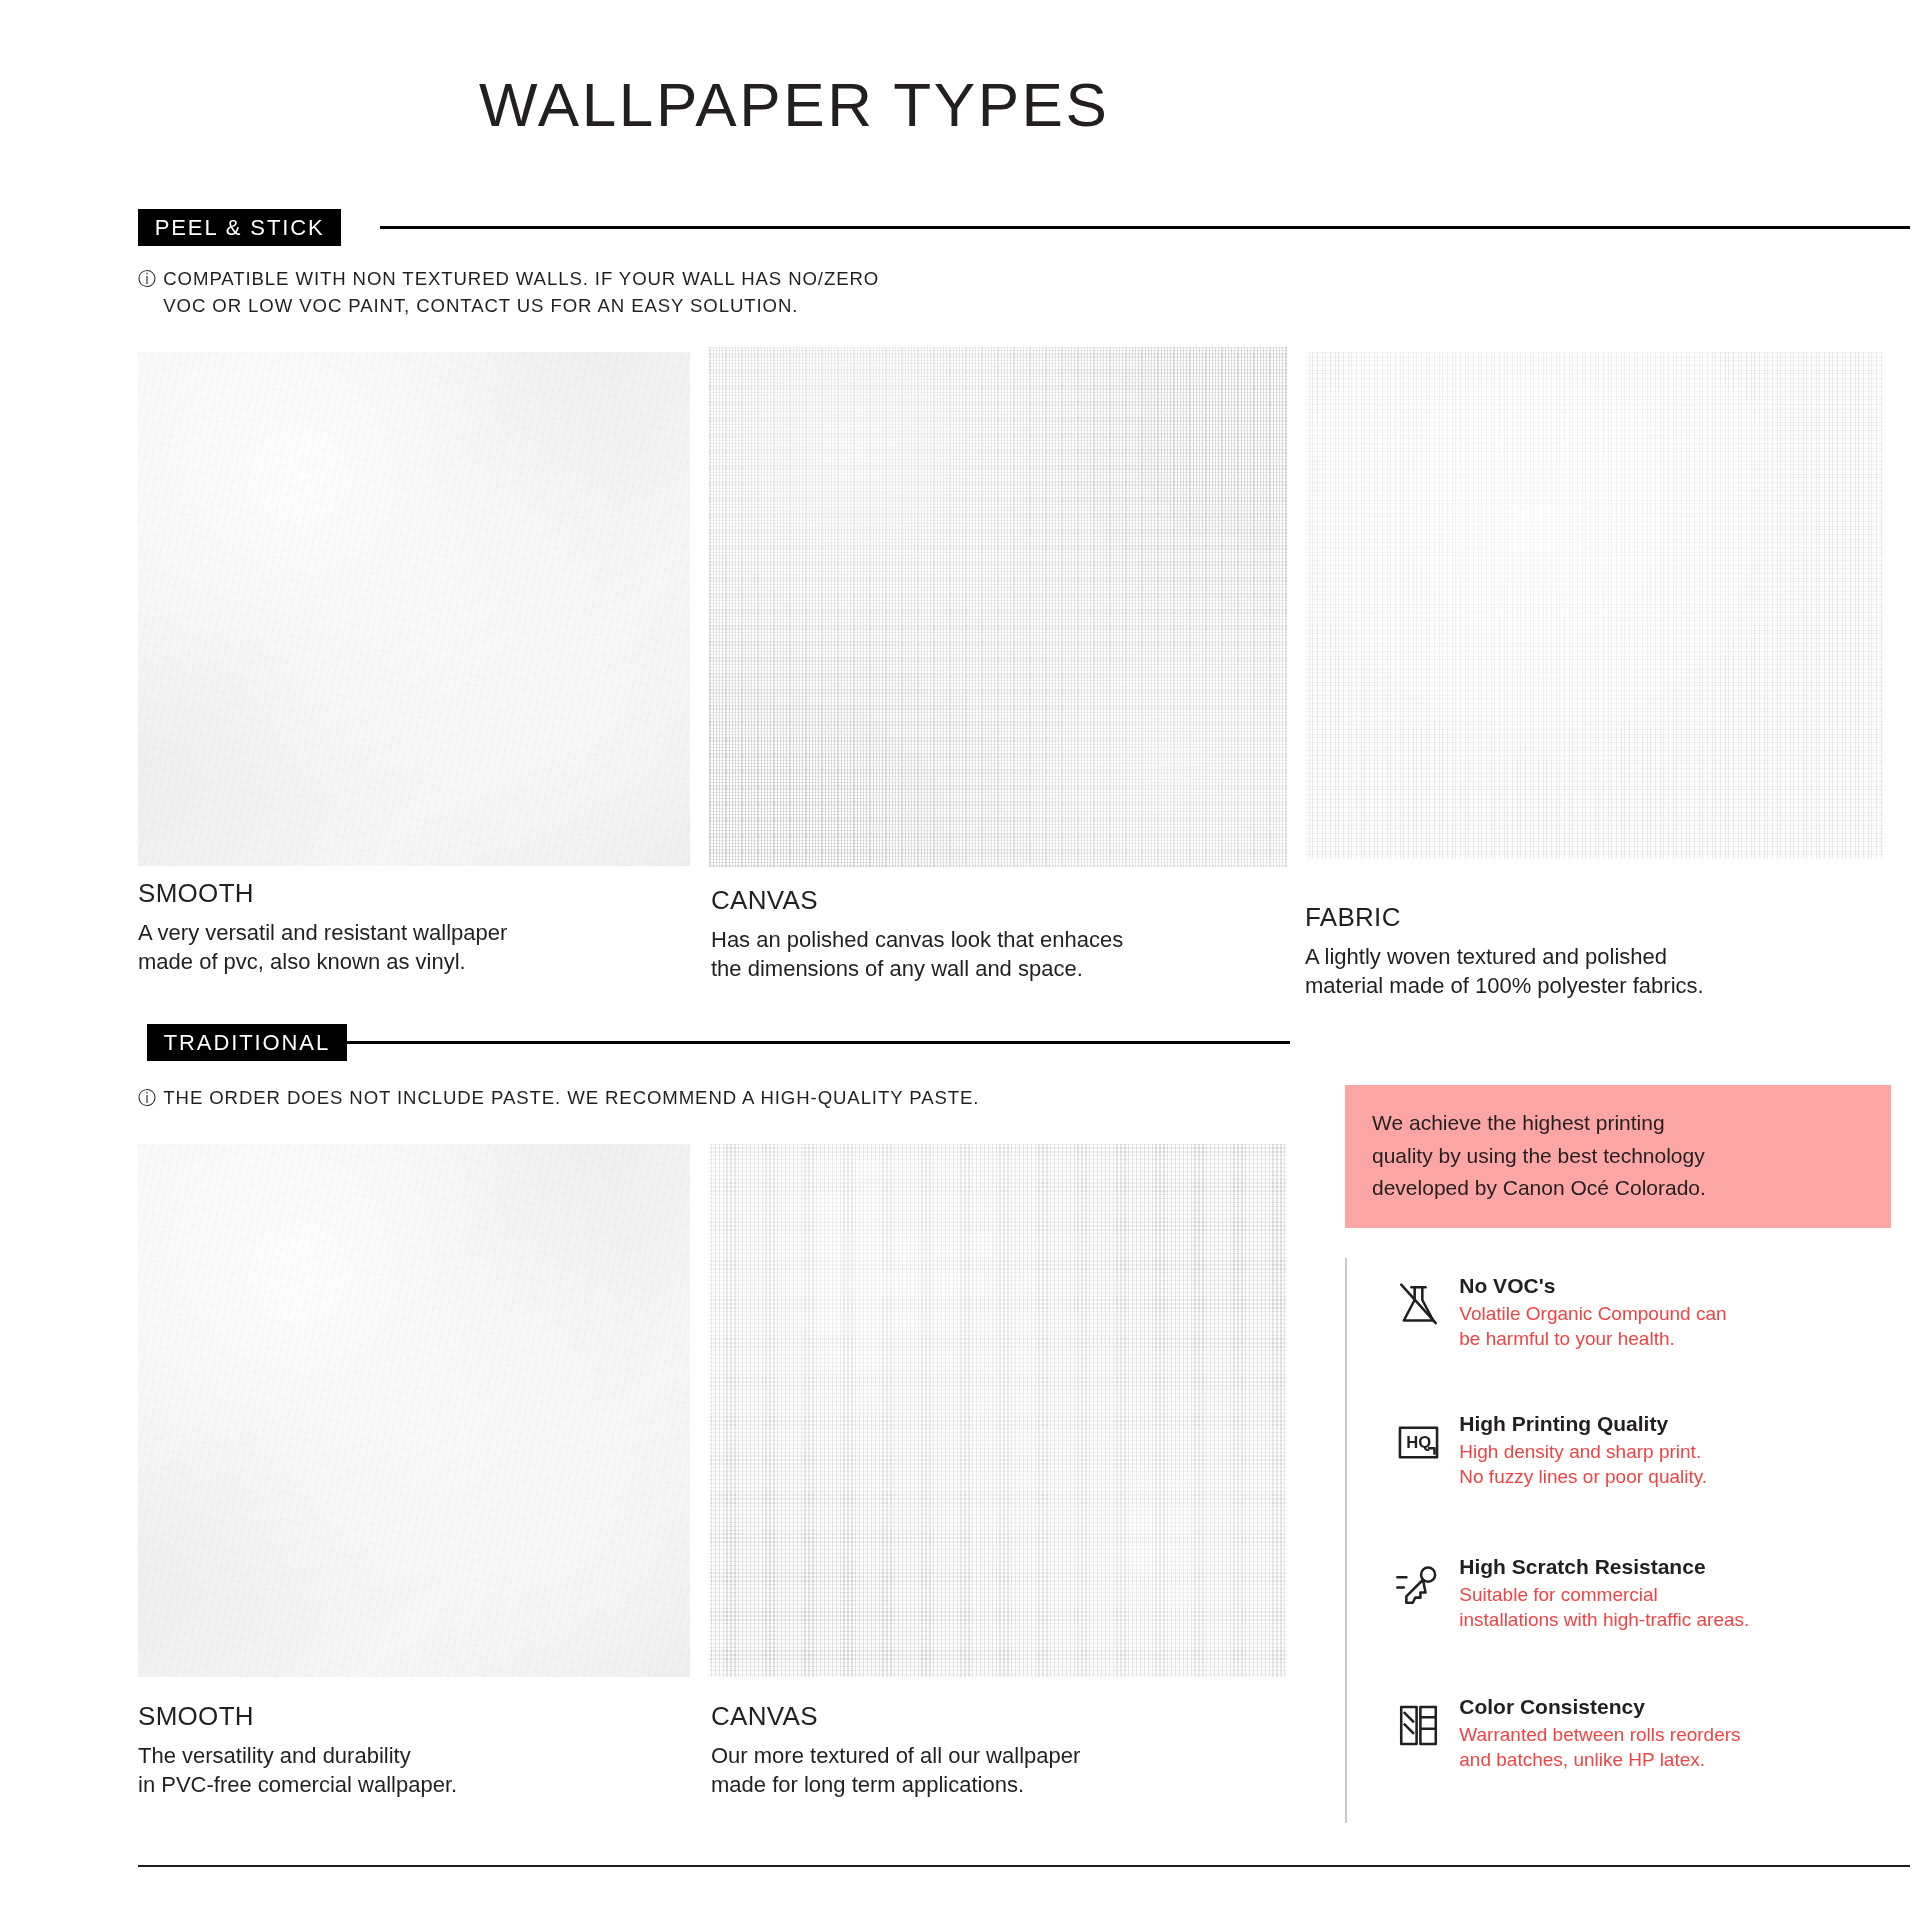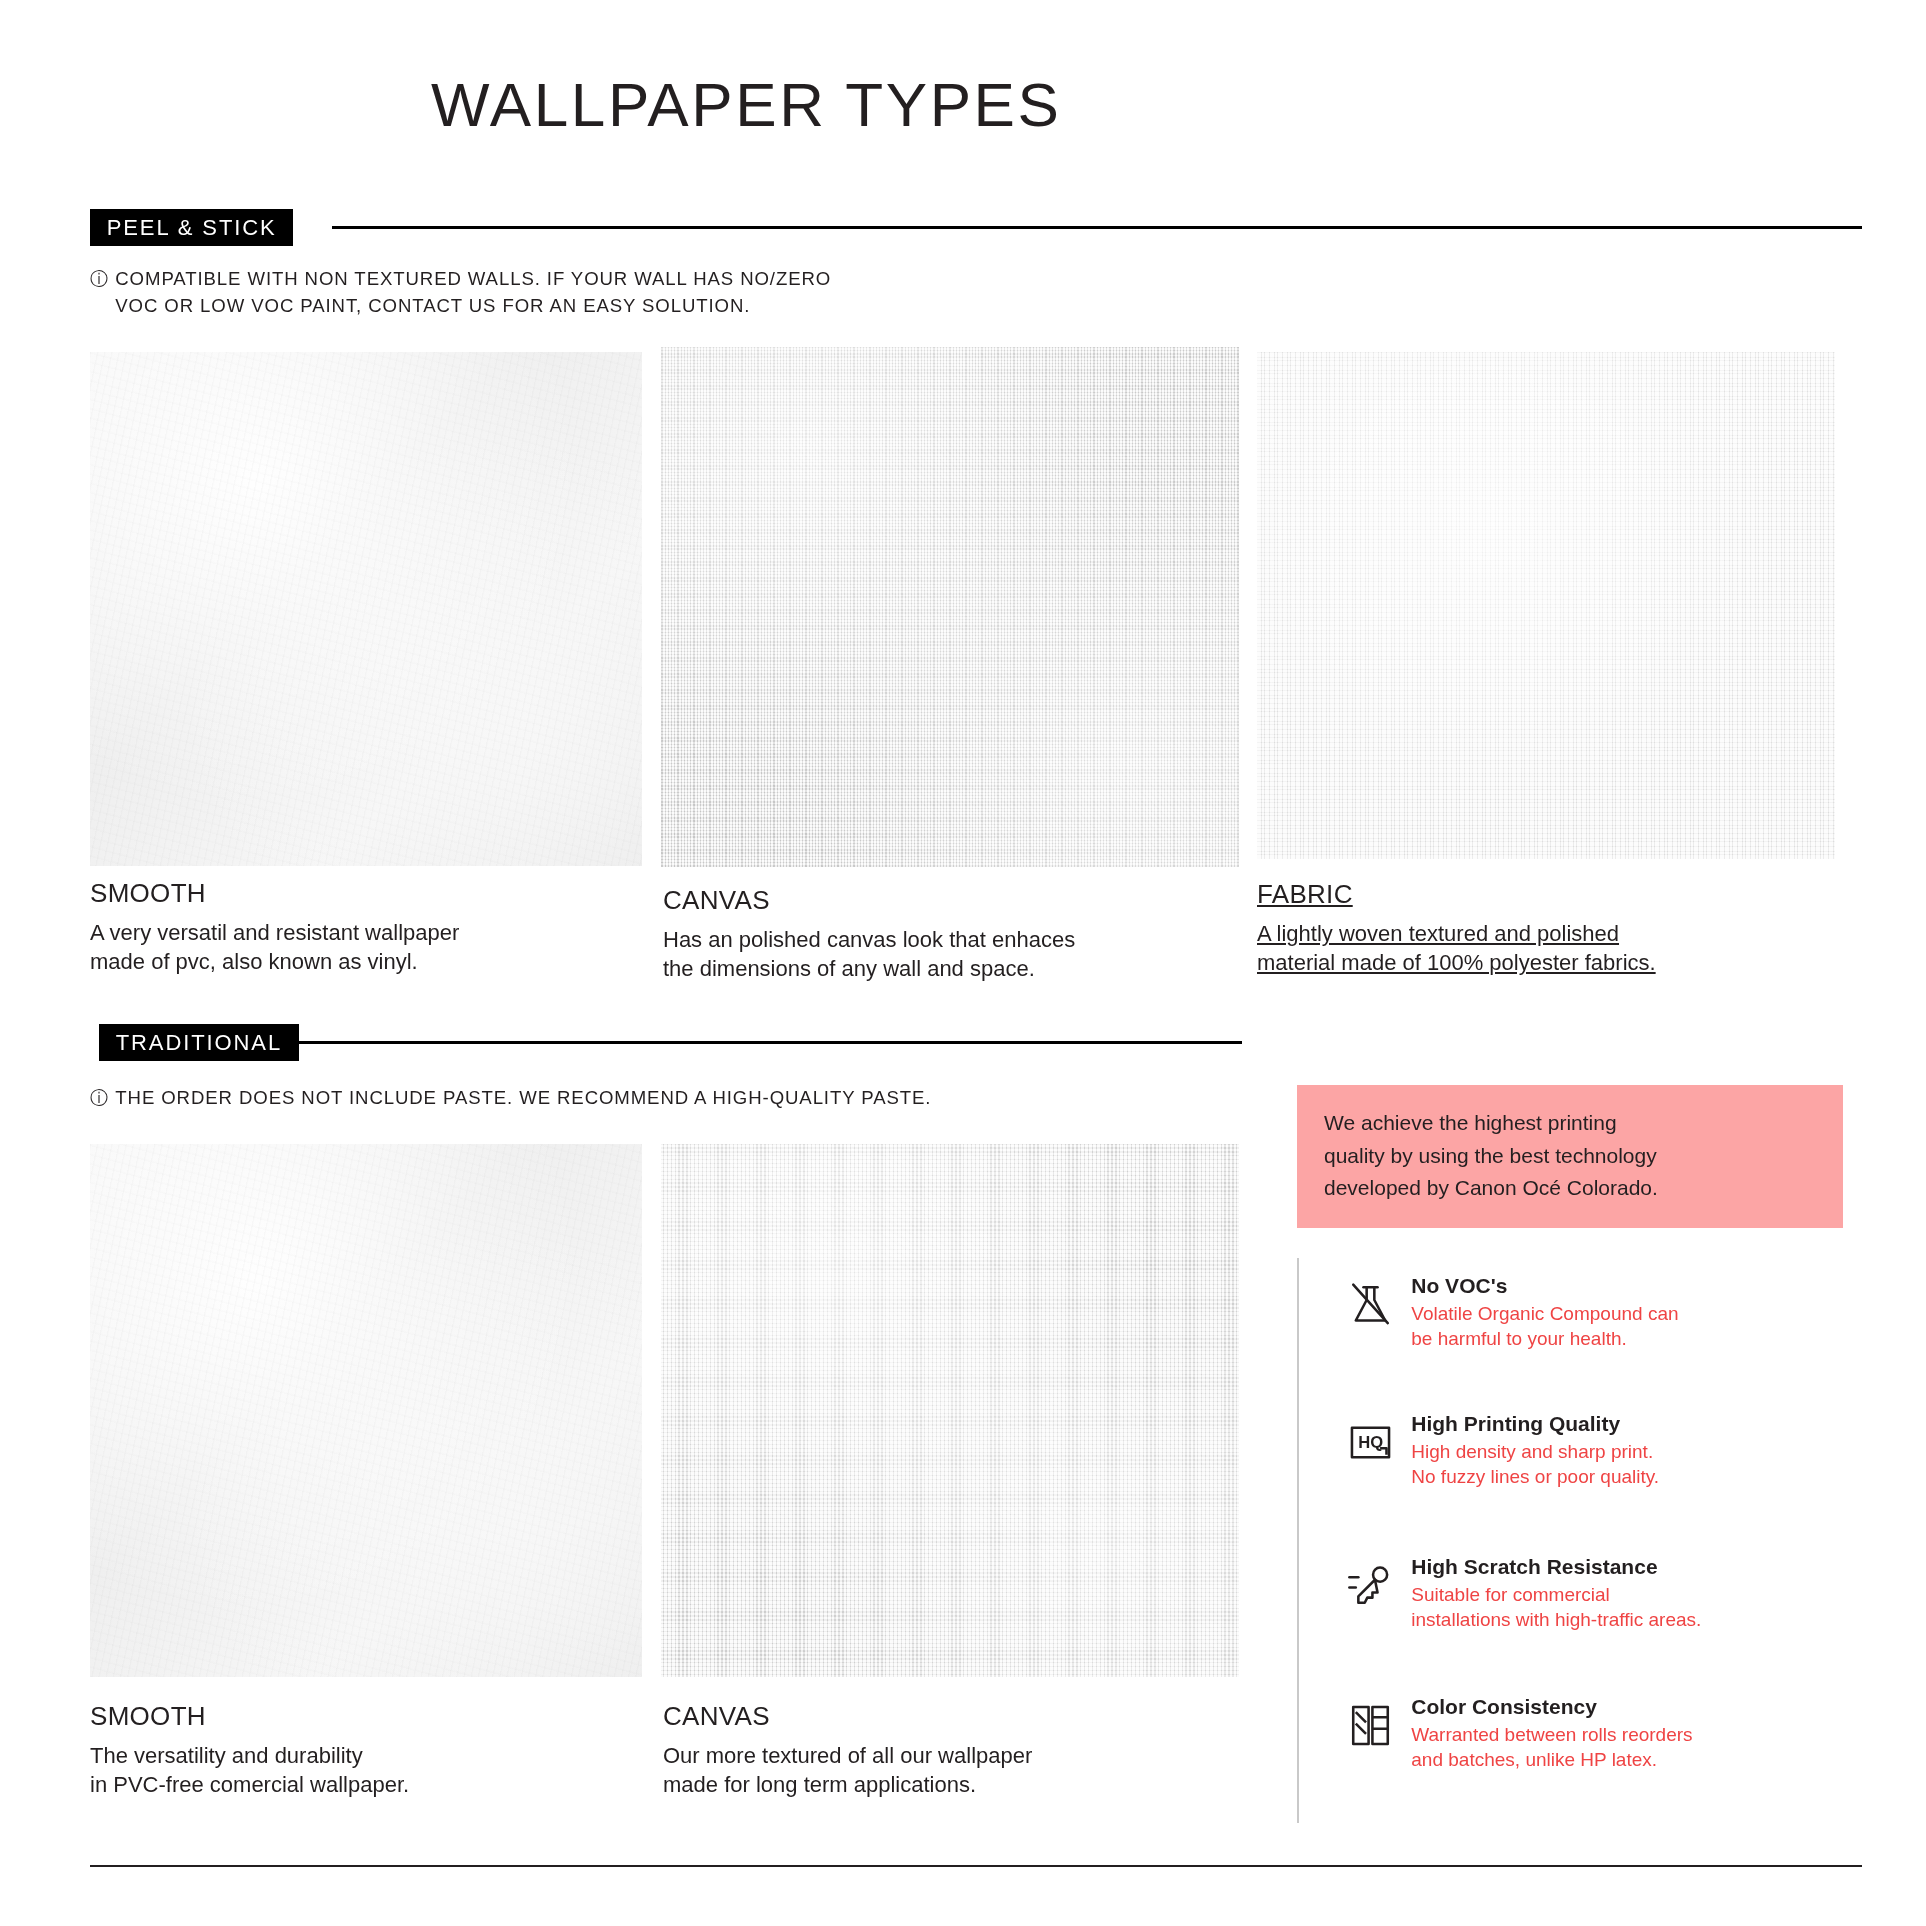--- a/index.html
+++ b/index.html
@@ -13,20 +13,21 @@
     font-family: "Liberation Sans", sans-serif;
     color: #231f20;
     -webkit-font-smoothing: antialiased;
     overflow: hidden;
   }
   .page {
     position: relative;
     width: 1833px;
     height: 1926px;
     box-sizing: border-box;
+    margin-left: 48px;
   }
 
   
   .title {
     position: absolute;
     left: 431px;
     top: 69px;
     font-size: 62px;
     letter-spacing: 2.6px;
     font-weight: 300;
@@ -286,21 +287,21 @@
   <div class="cap" style="left:90px; top:878px; width:539px;">
     <div class="cap-title">SMOOTH</div>
     <div class="cap-desc">A very versatil and resistant wallpaper
 made of pvc, also known as vinyl.</div>
   </div>
   <div class="cap" style="left:663px; top:885px; width:571px;">
     <div class="cap-title">CANVAS</div>
     <div class="cap-desc">Has an polished canvas look that enhaces
 the dimensions of any wall and space.</div>
   </div>
-  <div class="cap" style="left:1257px; top:879px; width:578px;text-decoration:underline;">
+  <div class="cap" style="left:1257px; top:902px; width:578px;">
     <div class="cap-title">FABRIC</div>
     <div class="cap-desc">A lightly woven textured and polished
 material made of 100% polyester fabrics.</div>
   </div>
 
   <div class="section-head" style="top:1024px; width:1143px;padding-left:9px;">
     <span class="section-tag">TRADITIONAL</span>
     <span class="section-rule"></span>
   </div>
 

